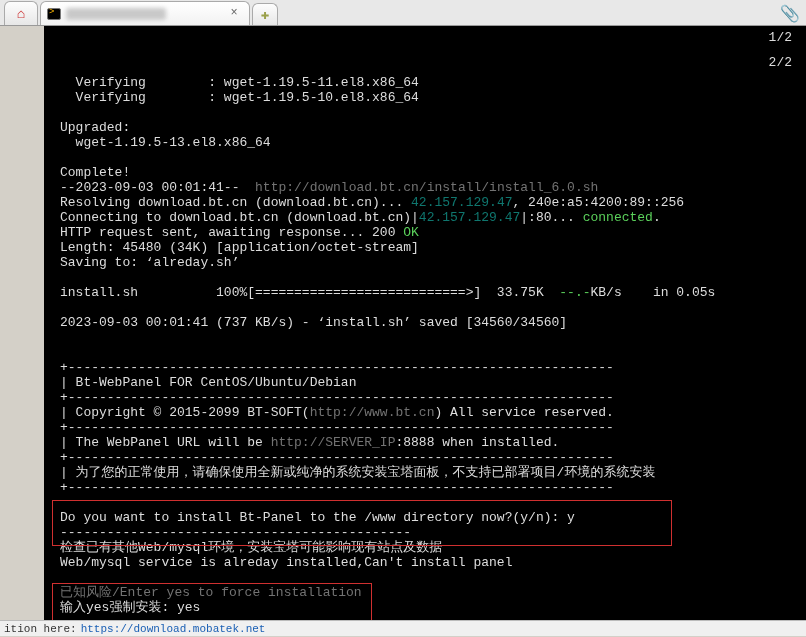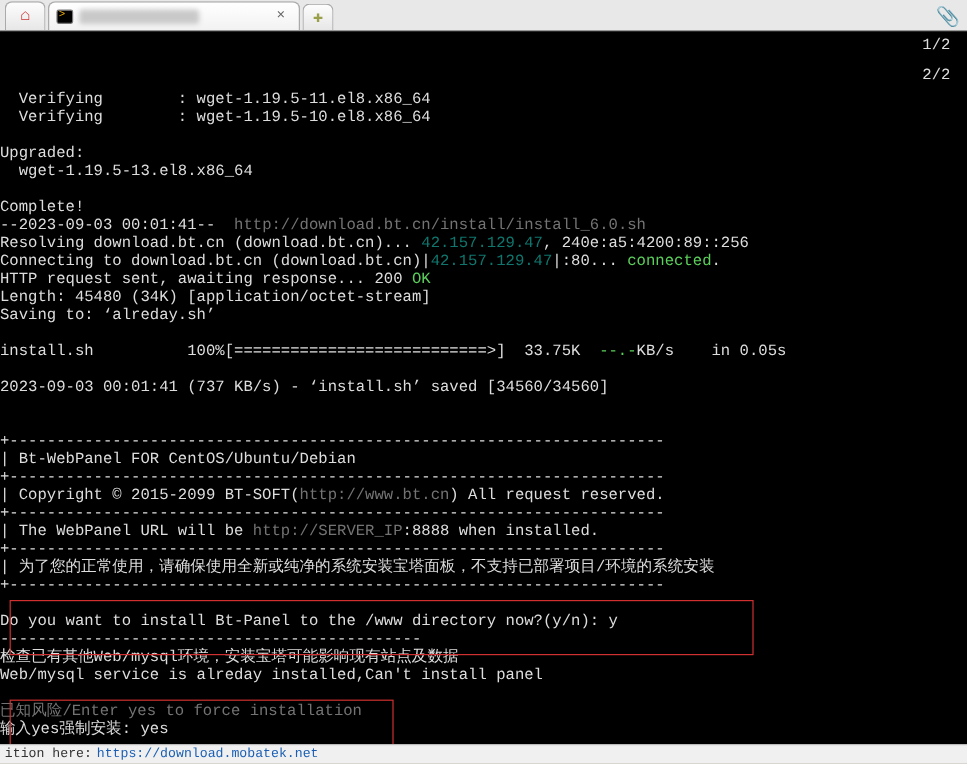--- a/index.html
+++ b/index.html
@@ -56,28 +56,29 @@
     display:flex;align-items:center;justify-content:center;color:#9aa04a;font-size:14px;
     cursor:pointer;
   }
   .paperclip {
     position:absolute;right:6px;top:4px;color:#6a7fa8;font-size:16px;
   }
   
   .terminal {
     background:#000;color:#ddd;
     height: calc(637px - 26px - 17px);
-    padding: 4px 8px 0 0;
+    padding: 4px 8px 0 16px;
     overflow:hidden;
     white-space: pre;
     line-height: 15px;
     letter-spacing: 0px;
     font-family: "Consolas","Courier New",monospace;
     font-size:13px;
     position:relative;
+    margin-left:44px;
   }
   .c-ip   { color:#0f766e; }
   .c-ok   { color:#5bd15b; }
   .c-link { color:#737373; }
   .c-dash { color:#5bd15b; } 
   .right-col { position:absolute; right:14px; color:#ddd; }
   .right-col.l1 { top:4px; }
   .right-col.l2 { top:29px; }
   .redbox1 {
     position:absolute;border:1px solid #d03030;
@@ -141,21 +142,21 @@
 <span>Saving to: ‘alreday.sh’</span>
 
 <span><span>install.sh          100%[===========================&gt;]  33.75K  </span><span class="c-dash">--.-</span><span>KB/s    in 0.05s</span></span>
 
 <span>2023-09-03 00:01:41 (737 KB/s) - ‘install.sh’ saved [34560/34560]</span>
 
 
 <span>+----------------------------------------------------------------------</span>
 <span>| Bt-WebPanel FOR CentOS/Ubuntu/Debian</span>
 <span>+----------------------------------------------------------------------</span>
-<span><span>| Copyright © 2015-2099 BT-SOFT(</span><span class="c-link">http://www.bt.cn</span><span>) All request reserved.</span></span>
+<span><span>| Copyright © 2015-2099 BT-SOFT(</span><span class="c-link">http://www.bt.cn</span><span>) All service reserved.</span></span>
 <span>+----------------------------------------------------------------------</span>
 <span><span>| The WebPanel URL will be </span><span class="c-link">http://SERVER_IP</span><span>:8888 when installed.</span></span>
 <span>+----------------------------------------------------------------------</span>
 <span>| 为了您的正常使用，请确保使用全新或纯净的系统安装宝塔面板，不支持已部署项目/环境的系统安装</span>
 <span>+----------------------------------------------------------------------</span>
 
 <span>Do you want to install Bt-Panel to the /www directory now?(y/n): y</span>
 <span>---------------------------------------------</span>
 <span>检查已有其他Web/mysql环境，安装宝塔可能影响现有站点及数据</span>
 <span>Web/mysql service is alreday installed,Can't install panel</span>

